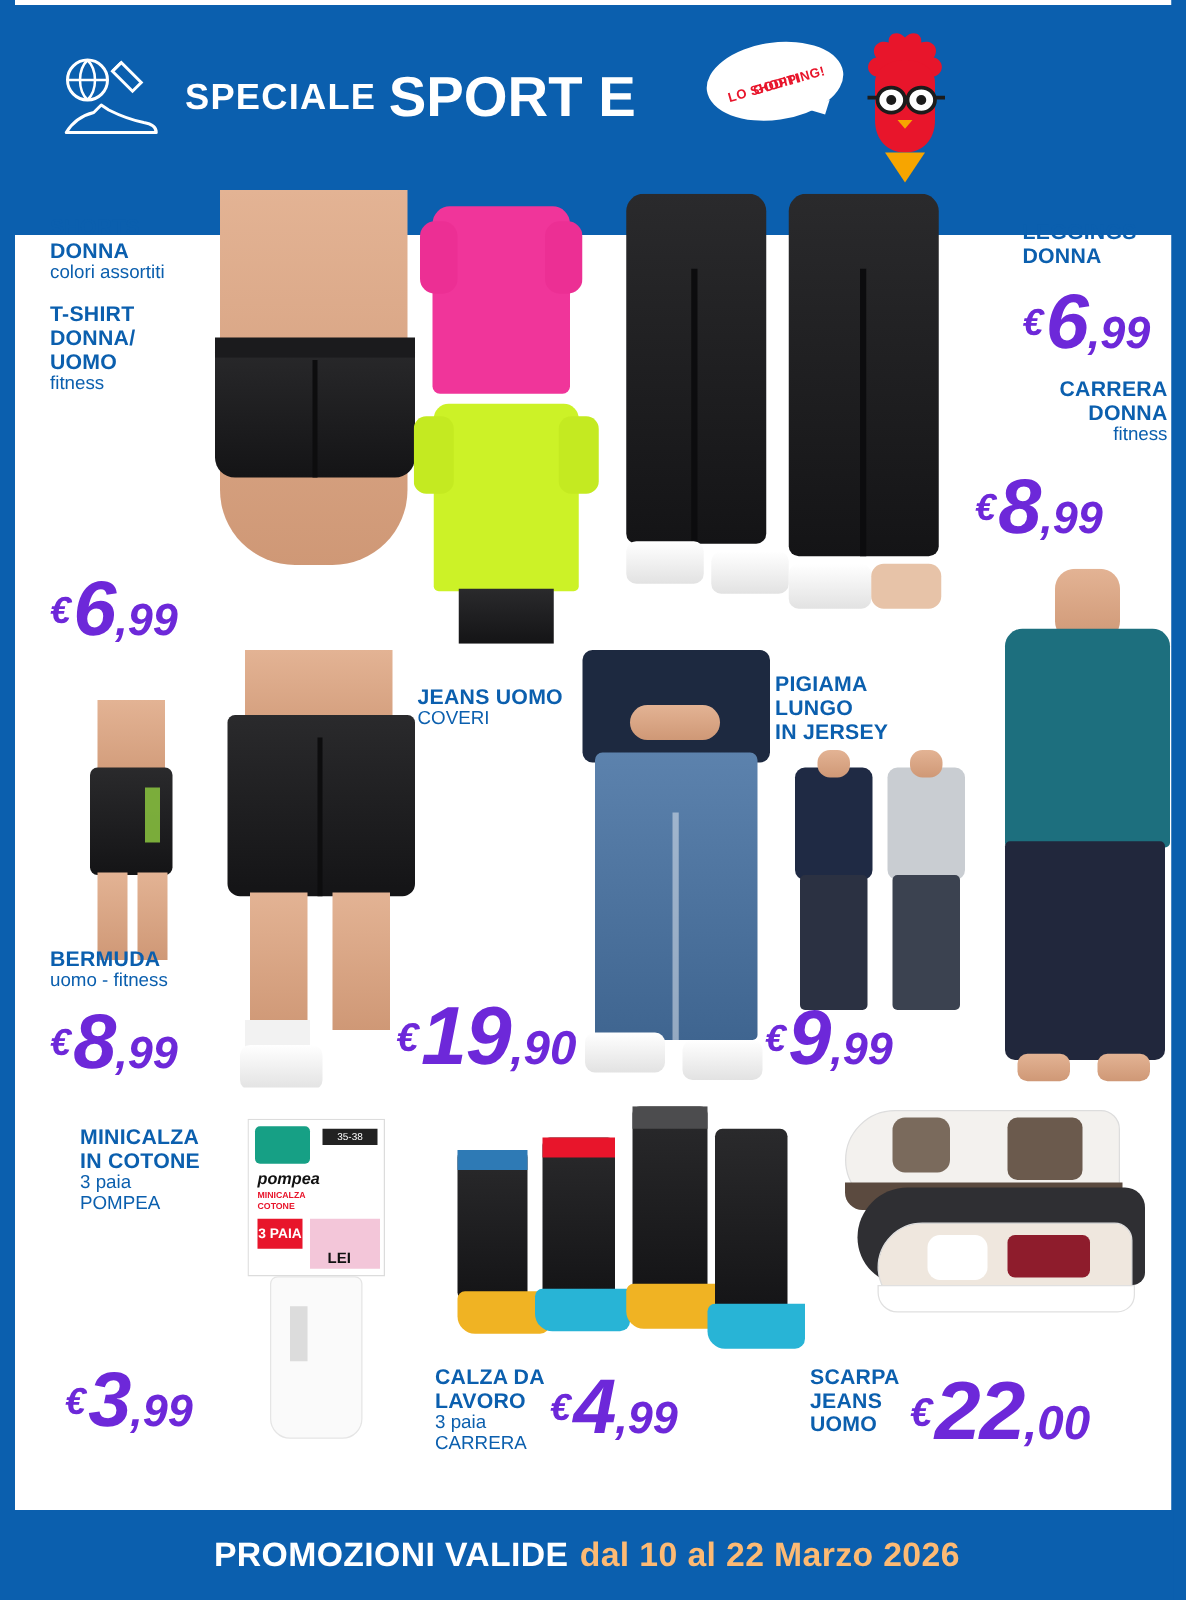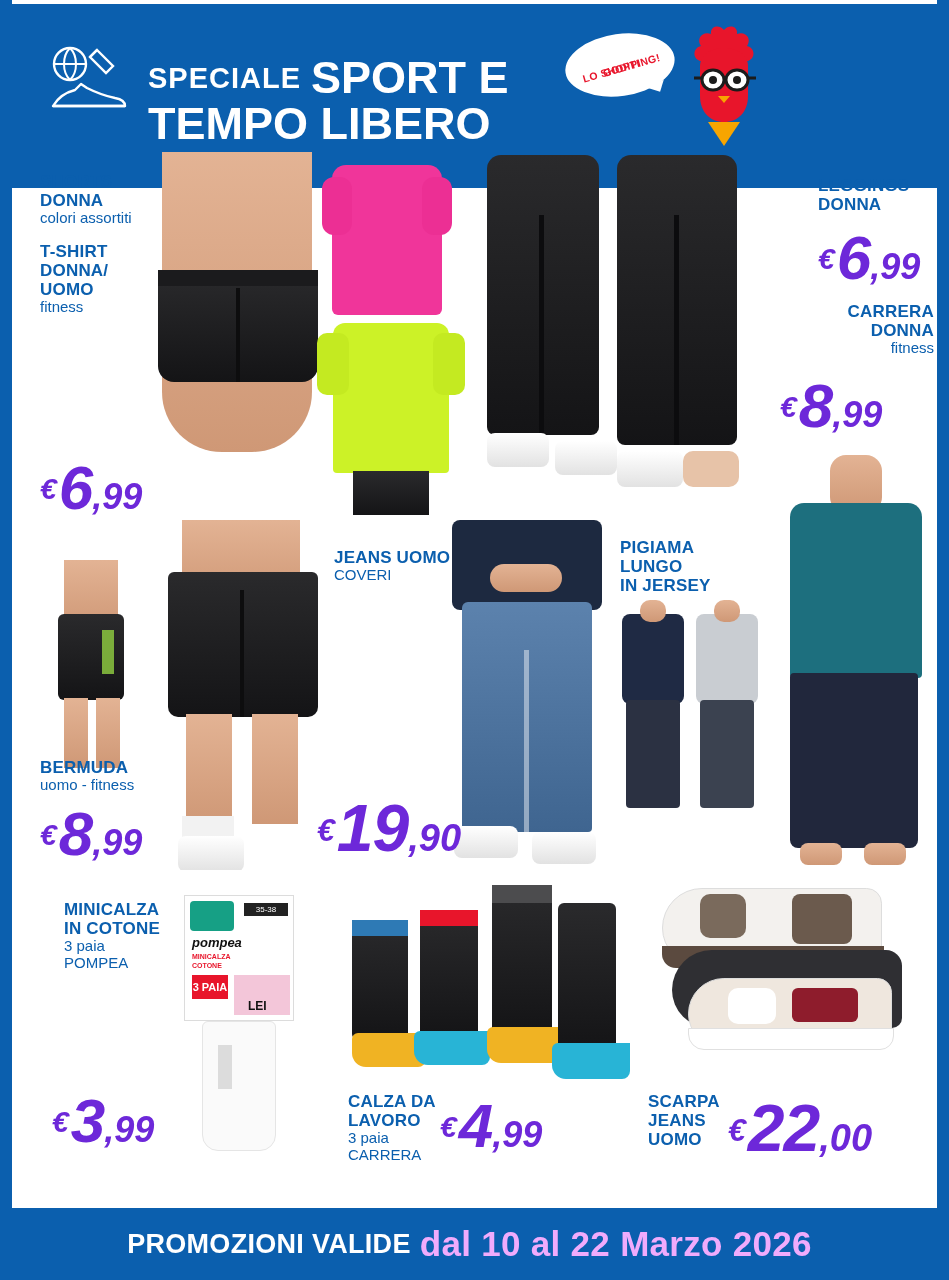--- a/index.html
+++ b/index.html
@@ -99,32 +99,32 @@
     font-style: italic;
   }
   .price .eu { font-size: 30px; vertical-align: 10px; padding-right: 2px; }
   .price .int { font-size: 62px; letter-spacing: -1px; }
   .price .dec { font-size: 36px; }
   .price.big .eu { font-size: 32px; }
   .price.big .int { font-size: 66px; }
   .price.big .dec { font-size: 38px; }
 
   
-  .photo { position: absolute; overflow: hidden; }
+  .photo { position: absolute; overflow: hidden; margin-left: 14px; }
   .ph { position: absolute; }
 
   
   .footer {
     position: absolute; left: -12px; bottom: 0;
     width: 939px; height: 72px;
     background: #0b5fae;
     display: flex; align-items: center; justify-content: center;
   }
   .footer-text { font-size: 27px; font-weight: bold; color: #ffffff; letter-spacing: .3px; }
-  .footer-date { font-size: 35px; font-weight: bold; color: #f0abfc; letter-spacing: .3px; margin-left: 9px; }
+  .footer-date { font-size: 27px; font-weight: bold; color: #fdba74; letter-spacing: .3px; margin-left: 9px; }
 
   
   .skin { background: linear-gradient(180deg,#e3b394,#cf9876); }
   .dark { background: linear-gradient(180deg,#2a2a2c,#141416); }
   .shoe-w { background: linear-gradient(180deg,#ffffff,#e2e2e2); border-radius: 8px; }
 </style>
 </head>
 <body>
 
 <div class="page">
@@ -138,21 +138,20 @@
         <path d="M45 13 l7 -7" stroke="#fff" stroke-width="2.4" fill="none"></path>
         <path d="M8 62 c6 -10 14 -14 22 -16 l6 -6 6 4 c8 4 18 8 28 10 6 1 10 3 10 8 H8 z" fill="none" stroke="#fff" stroke-width="2.4" stroke-linejoin="round"></path>
         <path d="M8 62 H80" stroke="#fff" stroke-width="2.4"></path>
       </svg>
     </div>
 
     <div class="header-title">
       <div>
         <span class="hdr-speciale">SPECIALE</span><span class="hdr-main1">SPORT E</span>
       </div>
-      <div class="hdr-main2">TEMPO LIBERO</div>
     </div>
 
     <div class="bubble">
       <span>
         <span>GODITI</span><br>
         <span>LO SHOPPING!</span>
       </span>
     </div>
 
     <div class="mascot">
@@ -295,20 +294,23 @@
   </div>
   <div class="price big" style="left:305px; top:790px;">
     <span class="eu">€</span><span class="int">19</span><span class="dec">,90</span>
   </div>
 
   <div class="label" style="left:608px; top:538px;">
     <span class="bold">PIGIAMA</span>
     <span class="bold">LUNGO</span>
     <span class="bold">IN JERSEY</span>
   </div>
+  <div class="price" style="left:600px; top:795px;">
+    <span class="eu">€</span><span class="int">9</span><span class="dec">,99</span>
+  </div>
 
   <div class="photo" style="left:172px; top:895px; width:110px; height:270px;">
     <div class="ph" style="left:0; top:0; width:110px; height:126px; background:#ffffff; border:1px solid #dcdcdc;"></div>
     <div class="ph" style="left:6px; top:6px; width:44px; height:30px; background:#16a085; border-radius:4px;"></div>
     <div class="ph" style="left:60px; top:8px; width:44px; height:13px; background:#222; color:#fff; font-size:8px; text-align:center; line-height:13px;">35-38</div>
     <div class="ph" style="left:8px; top:40px; width:96px; height:16px; color:#111; font-size:13px; font-weight:bold; font-style:italic;">pompea</div>
     <div class="ph" style="left:8px; top:58px; width:96px; height:9px; color:#e8152b; font-size:7px; font-weight:bold;">MINICALZA</div>
     <div class="ph" style="left:8px; top:67px; width:96px; height:9px; color:#e8152b; font-size:7px; font-weight:bold;">COTONE</div>
     <div class="ph" style="left:8px; top:80px; width:36px; height:24px; background:#e8152b; color:#fff; font-size:11px; font-weight:bold; text-align:center; line-height:24px;">3 PAIA</div>
     <div class="ph" style="left:50px; top:80px; width:56px; height:40px; background:#f3c6d9;"></div>

